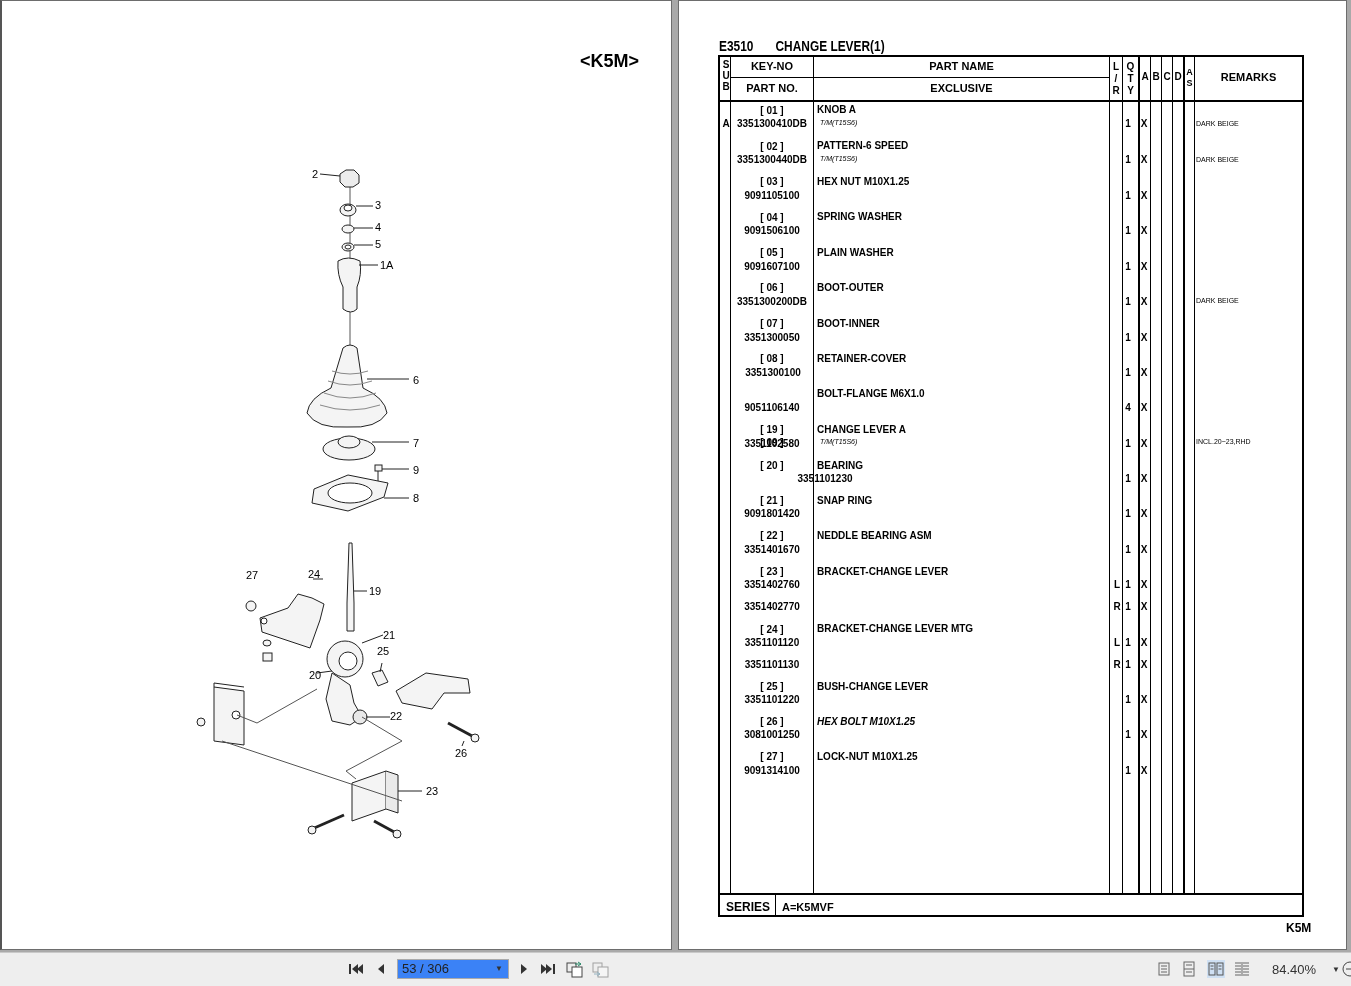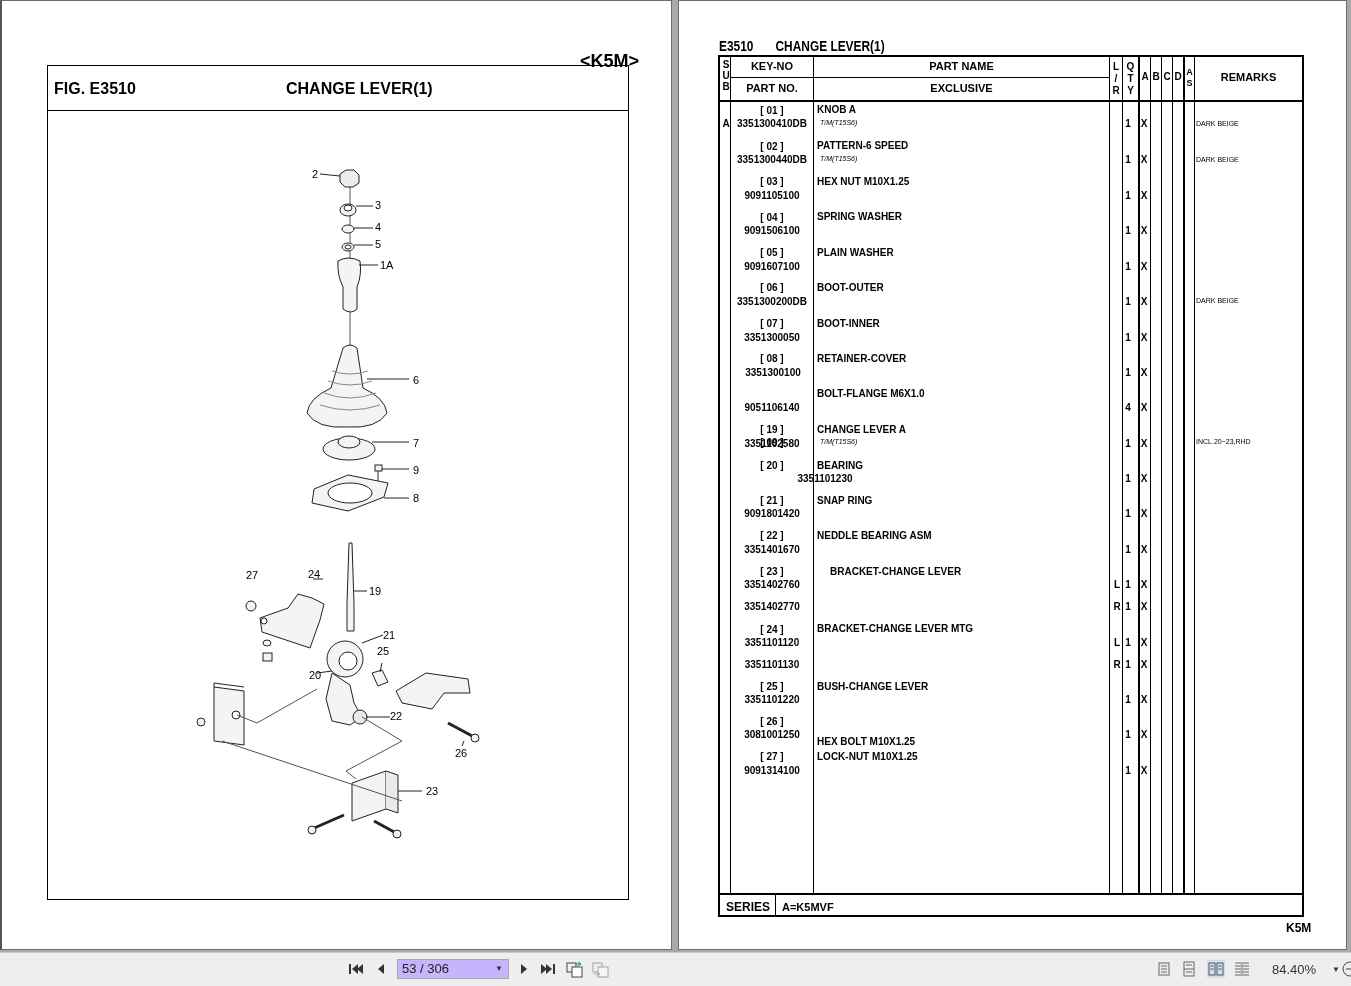--- a/index.html
+++ b/index.html
@@ -26,37 +26,31 @@
   .row-name{position:absolute;font-size:10px;font-weight:bold;}
   .row-sub{position:absolute;font-size:7px;font-style:italic;}
   .row-cell{position:absolute;font-size:10px;font-weight:bold;text-align:center;}
   .row-rem{position:absolute;font-size:7px;}
   .series-lbl{position:absolute;font-size:12px;font-weight:bold;}
   .series-val{position:absolute;font-size:11px;font-weight:bold;}
   .k5m{position:absolute;font-size:12px;font-weight:bold;}
   
   .toolbar{position:absolute;left:0;top:952px;width:1351px;height:34px;background:#eeeeee;border-top:1px solid #c9c9c9;}
   .tb-btn{position:absolute;top:6px;width:20px;height:20px;display:flex;align-items:center;justify-content:center;font-size:13px;color:#333;cursor:pointer;}
-  .page-select{position:absolute;left:397px;top:6px;width:112px;height:20px;border:1px solid #aaa;background:#c4b5fd;box-sizing:border-box;font-size:13px;line-height:18px;padding-left:4px;color:#222;}
+  .page-select{position:absolute;left:397px;top:6px;width:112px;height:20px;border:1px solid #aaa;background:#3b82f6;box-sizing:border-box;font-size:13px;line-height:18px;padding-left:4px;color:#222;}
   .page-select .caret{position:absolute;right:5px;top:0;font-size:8px;color:#333;}
   .zoom-val{position:absolute;left:1272px;top:9px;font-size:13px;color:#333;}
   .view-btn{position:absolute;top:7px;width:18px;height:18px;display:flex;align-items:center;justify-content:center;}
   .view-btn.active{background:#cfe0f3;}
 </style>
 </head>
 <body>
 
 <div class="page" id="page-left">
   <div class="fig-tag">&lt;K5M&gt;</div>
-  <div class="fig-frame">
-    <div class="fig-head">
-      <div class="fig-id">FIG. E3510</div>
-      <div class="fig-title">CHANGE LEVER(1)</div>
-    </div>
-  </div>
 
   <svg style="position:absolute;left:0;top:0;" width="669" height="948" viewBox="0 0 669 948">
     <g stroke="#222" stroke-width="1" fill="#f4f4f4">
 
       <line x1="348" y1="185" x2="348" y2="345" stroke="#555"></line>
 
       <path d="M338 173 l6 -4 h8 l5 5 v8 l-6 4 h-8 l-5 -5 z" fill="#ececec"></path>
       <line x1="318" y1="173" x2="338" y2="175"></line>
 
       <ellipse cx="346" cy="209" rx="8" ry="6"></ellipse>
@@ -325,21 +319,21 @@
       <div class="row-key" style="left:51px;top:529px;">[ 22 ]</div>
       <div class="row-pn" style="left:51px;top:543px;">3351401670</div>
       <div class="row-name" style="left:138px;top:529px;">NEDDLE BEARING ASM</div>
       <div class="row-cell" style="left:443px;top:543px;width:12px;">1</div>
       <div class="row-cell" style="left:460px;top:543px;width:10px;">X</div>
     </div>
 
     <div>
       <div class="row-key" style="left:51px;top:565px;">[ 23 ]</div>
       <div class="row-pn" style="left:51px;top:578px;">3351402760</div>
-      <div class="row-name" style="left:138px;top:565px;margin-left:13px;">BRACKET-CHANGE LEVER</div>
+      <div class="row-name" style="left:138px;top:565px;">BRACKET-CHANGE LEVER</div>
       <div class="row-cell" style="left:432px;top:578px;width:12px;">L</div>
       <div class="row-cell" style="left:443px;top:578px;width:12px;">1</div>
       <div class="row-cell" style="left:460px;top:578px;width:10px;">X</div>
     </div>
 
     <div>
       <div class="row-pn" style="left:51px;top:600px;">3351402770</div>
       <div class="row-cell" style="left:432px;top:600px;width:12px;">R</div>
       <div class="row-cell" style="left:443px;top:600px;width:12px;">1</div>
       <div class="row-cell" style="left:460px;top:600px;width:10px;">X</div>
@@ -365,21 +359,21 @@
       <div class="row-key" style="left:51px;top:680px;">[ 25 ]</div>
       <div class="row-pn" style="left:51px;top:693px;">3351101220</div>
       <div class="row-name" style="left:138px;top:680px;">BUSH-CHANGE LEVER</div>
       <div class="row-cell" style="left:443px;top:693px;width:12px;">1</div>
       <div class="row-cell" style="left:460px;top:693px;width:10px;">X</div>
     </div>
 
     <div>
       <div class="row-key" style="left:51px;top:715px;">[ 26 ]</div>
       <div class="row-pn" style="left:51px;top:728px;">3081001250</div>
-      <div class="row-name" style="left:138px;top:735px;">HEX BOLT M10X1.25</div>
+      <div class="row-name" style="left:138px;top:715px;font-style:italic;">HEX BOLT M10X1.25</div>
       <div class="row-cell" style="left:443px;top:728px;width:12px;">1</div>
       <div class="row-cell" style="left:460px;top:728px;width:10px;">X</div>
     </div>
 
     <div>
       <div class="row-key" style="left:51px;top:750px;">[ 27 ]</div>
       <div class="row-pn" style="left:51px;top:764px;">9091314100</div>
       <div class="row-name" style="left:138px;top:750px;">LOCK-NUT M10X1.25</div>
       <div class="row-cell" style="left:443px;top:764px;width:12px;">1</div>
       <div class="row-cell" style="left:460px;top:764px;width:10px;">X</div>

